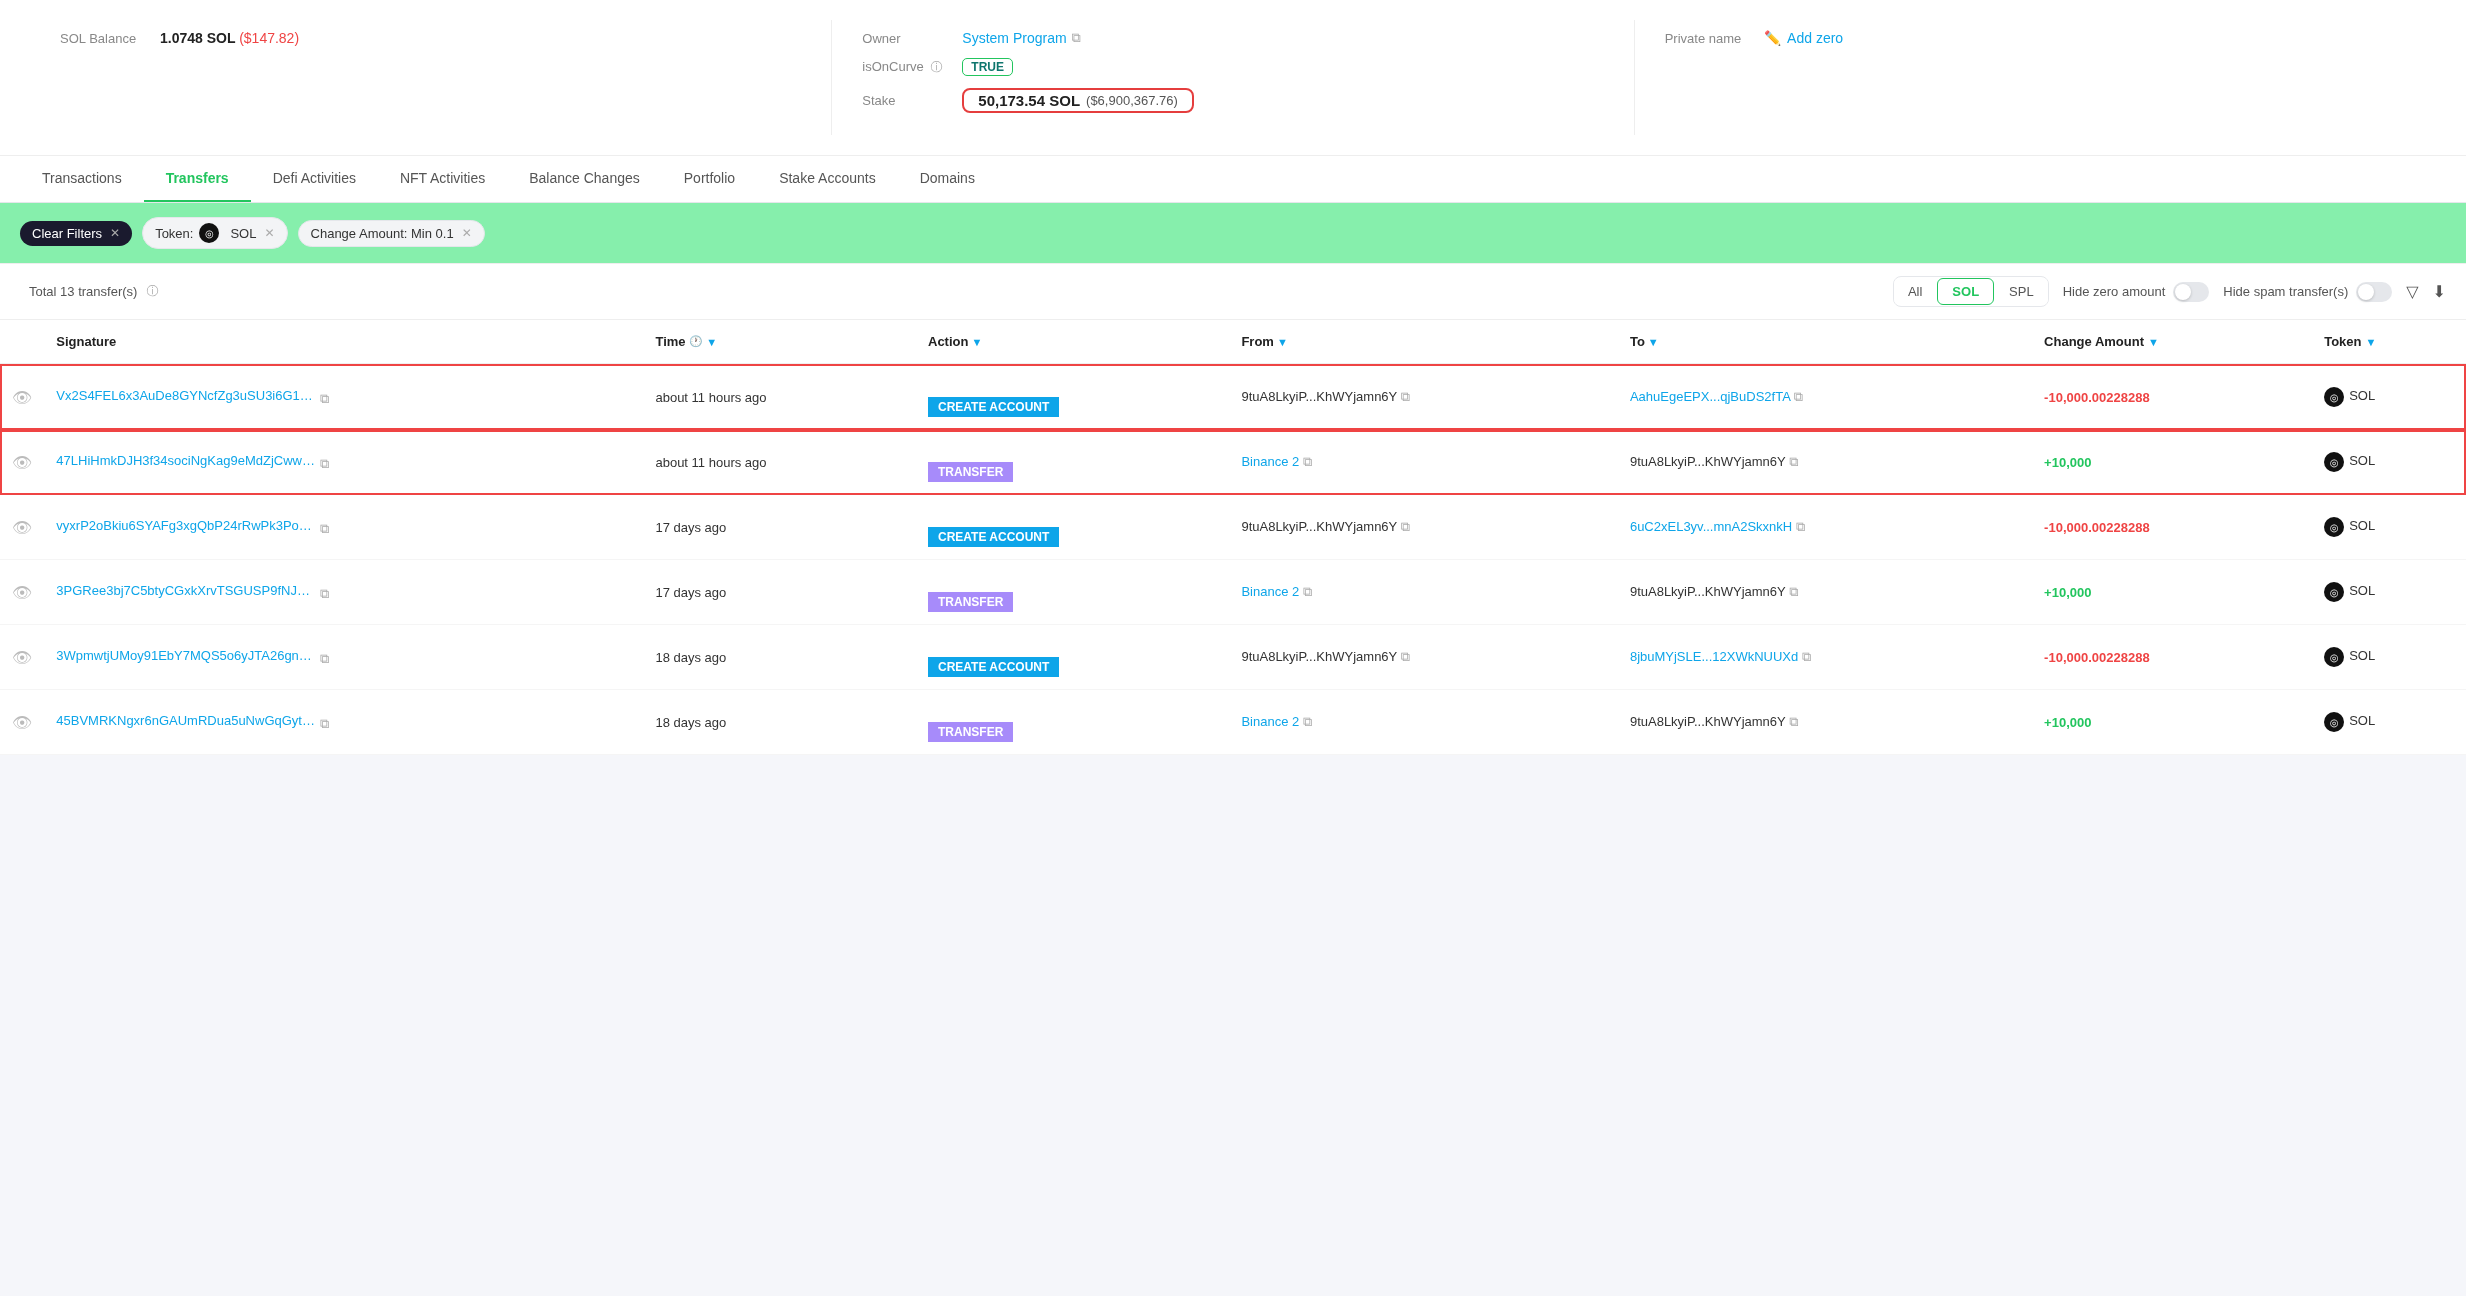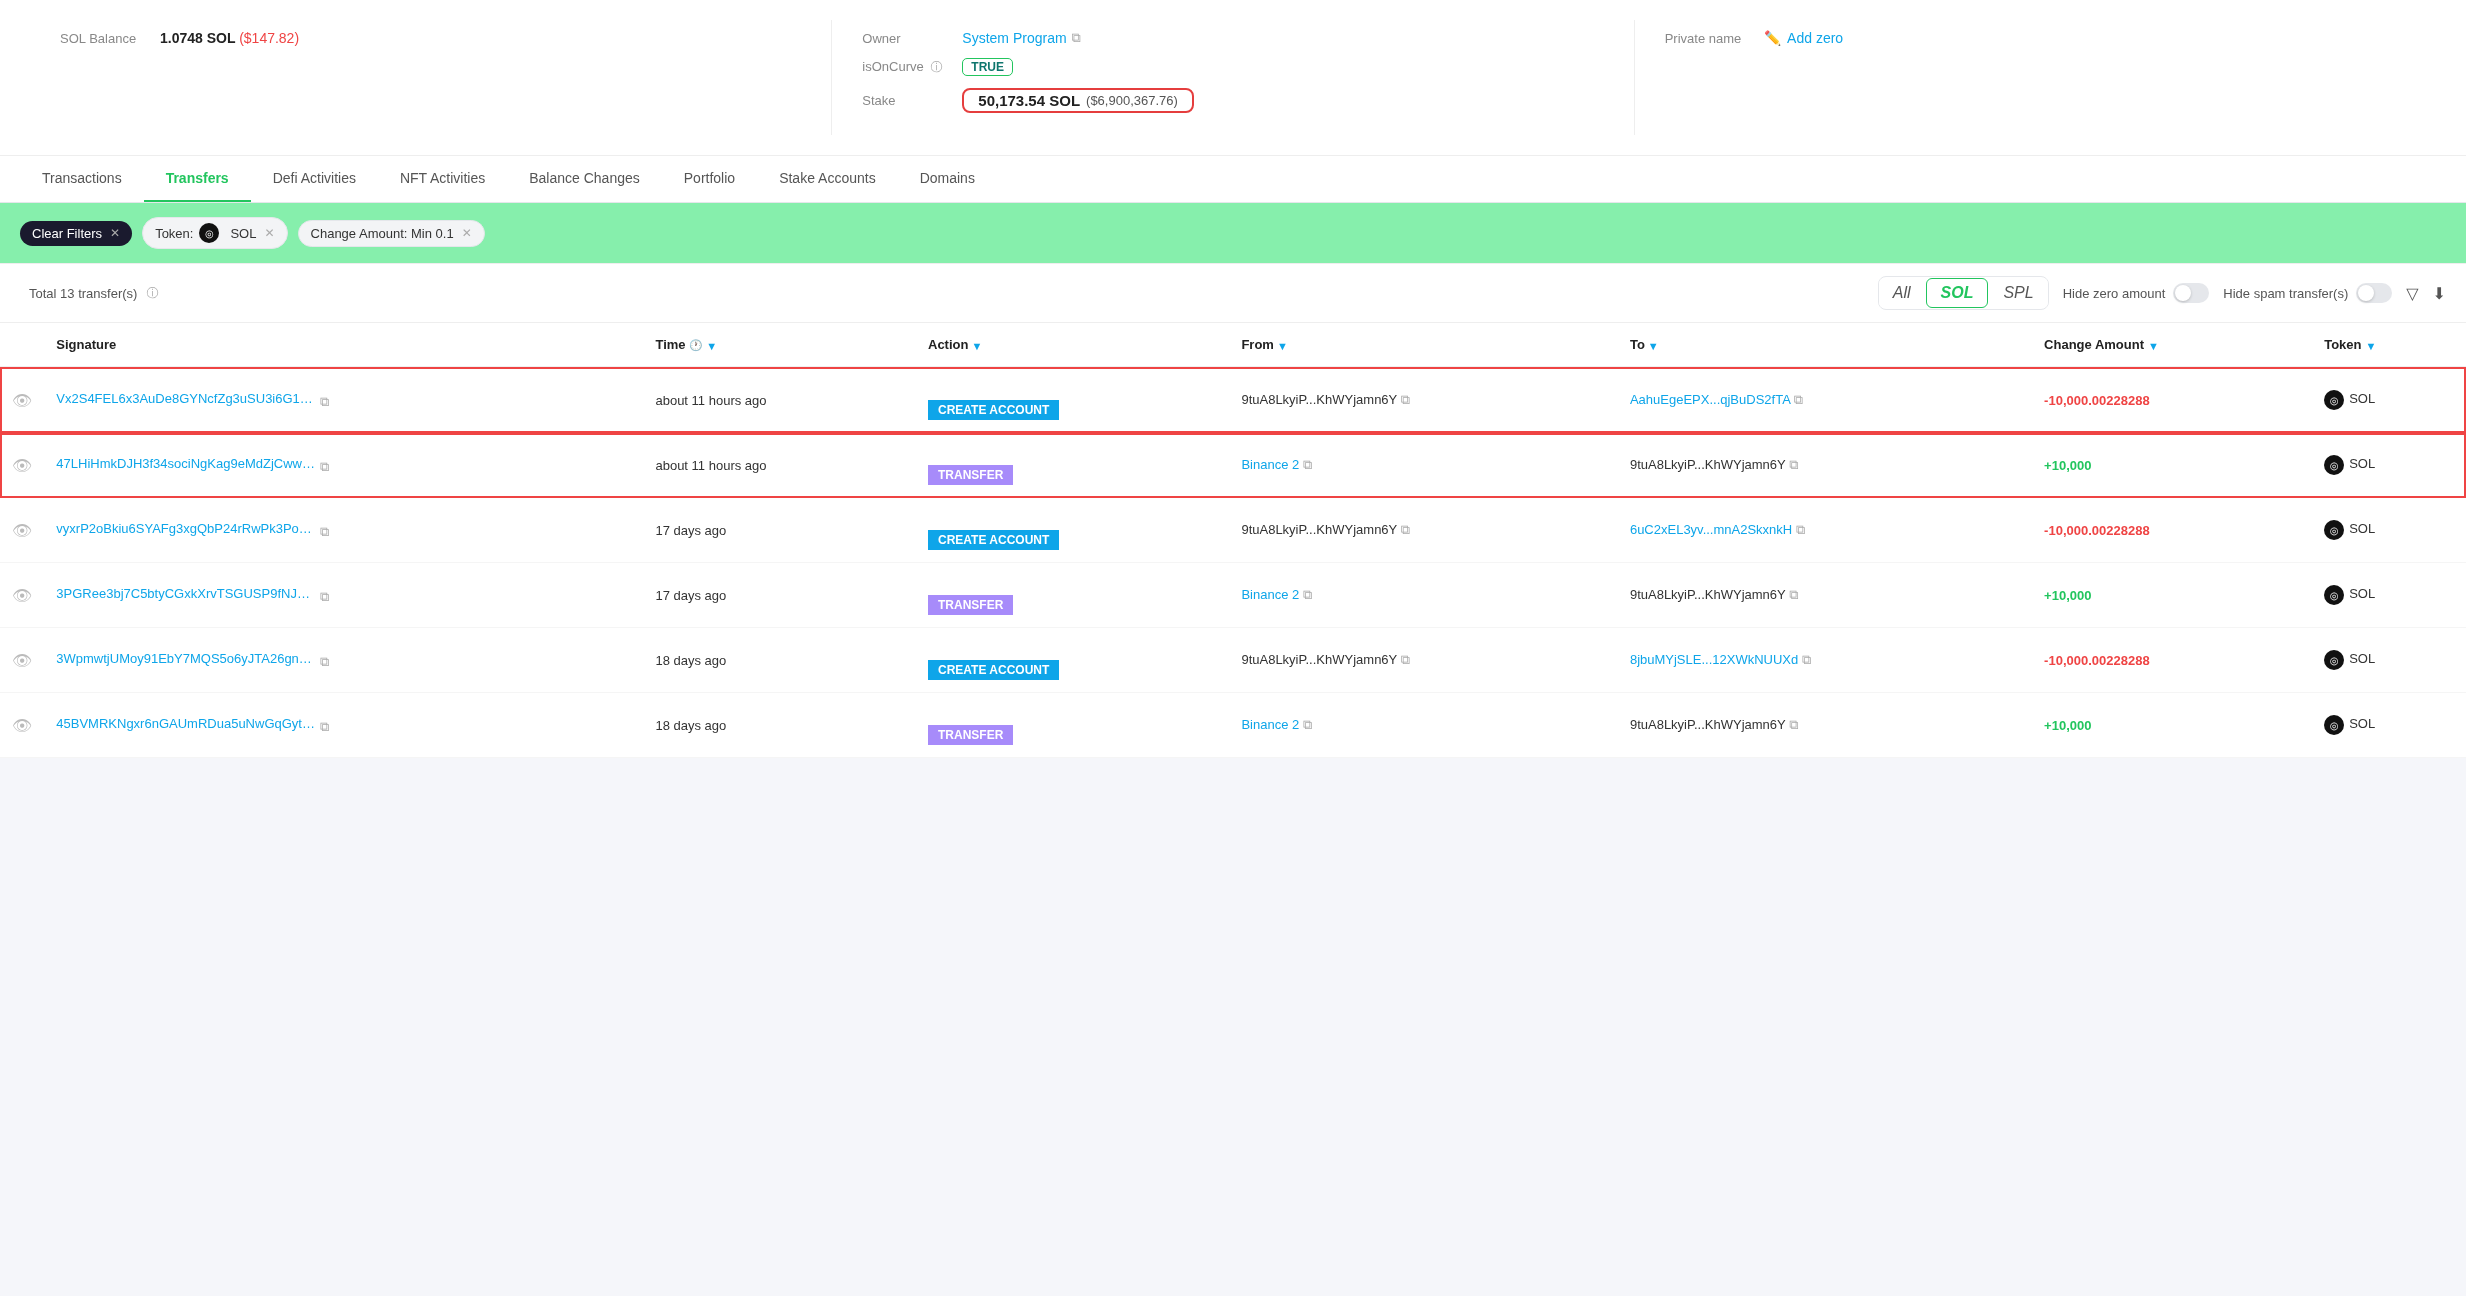--- a/index.html
+++ b/index.html
@@ -70,21 +70,21 @@
       background: #fff;
       padding: 12px 20px;
       display: flex;
       align-items: center;
       justify-content: space-between;
       border-bottom: 1px solid #eee;
     }
     .summary-left { display: flex; align-items: center; gap: 6px; color: #555; font-size: 13px; margin-left: 9px; }
     .summary-right { display: flex; align-items: center; gap: 14px; }
     .token-filter-btns { display: flex; align-items: center; gap: 0; border: 1px solid #e5e7eb; border-radius: 8px; overflow: hidden; }
-    .token-btn { padding: 5px 14px; font-size: 16px; cursor: pointer; color: #555; background: #fff; border: none; font-style: italic; }
+    .token-btn { padding: 5px 14px; font-size: 13px; cursor: pointer; color: #555; background: #fff; border: none; }
     .token-btn.active { background: #fff; color: #22c55e; border: 1.5px solid #22c55e; border-radius: 6px; margin: 1px; font-weight: 600; }
     .toggle-group { display: flex; align-items: center; gap: 8px; font-size: 13px; color: #555; }
     .toggle { width: 36px; height: 20px; background: #e5e7eb; border-radius: 10px; position: relative; cursor: pointer; }
     .toggle-knob { width: 16px; height: 16px; background: #fff; border-radius: 50%; position: absolute; top: 2px; left: 2px; box-shadow: 0 1px 3px rgba(0,0,0,.2); }
     .filter-icon { color: #555; font-size: 16px; cursor: pointer; }
     .download-icon { color: #555; font-size: 16px; cursor: pointer; }
 
     .table-container { background: #fff; margin: 0; overflow-x: auto; }
     table { width: 100%; border-collapse: collapse; }
     thead tr { border-bottom: 2px solid #f0f0f0; }
@@ -96,21 +96,21 @@
     .action-create { background: #0ea5e9; }
     .action-transfer { background: #a78bfa; }
     .from-to-link { color: #0ea5e9; text-decoration: none; }
     .amount-neg { color: #ef4444; font-weight: 600; }
     .amount-pos { color: #22c55e; font-weight: 600; }
     .sort-icon { color: #0ea5e9; margin-left: 4px; font-size: 11px; }
     .filter-icon-sm { color: #0ea5e9; font-size: 11px; margin-left: 3px; }
     .info-icon { color: #aaa; font-size: 12px; margin-left: 3px; }
     .sol-icon-sm { width: 20px; height: 20px; background: #111; border-radius: 50%; display: inline-flex; align-items: center; justify-content: center; font-size: 10px; color: #fff; margin-right: 5px; vertical-align: middle; }
 
-    .th-inner { display: flex; align-items: flex-end; }
+    .th-inner { display: flex; align-items: center; }
   </style>
 </head>
 <body>
 
 <div class="top-section">
 
   <div class="top-card">
     <div class="row">
       <span class="label">SOL Balance</span>
       <span class="value">

